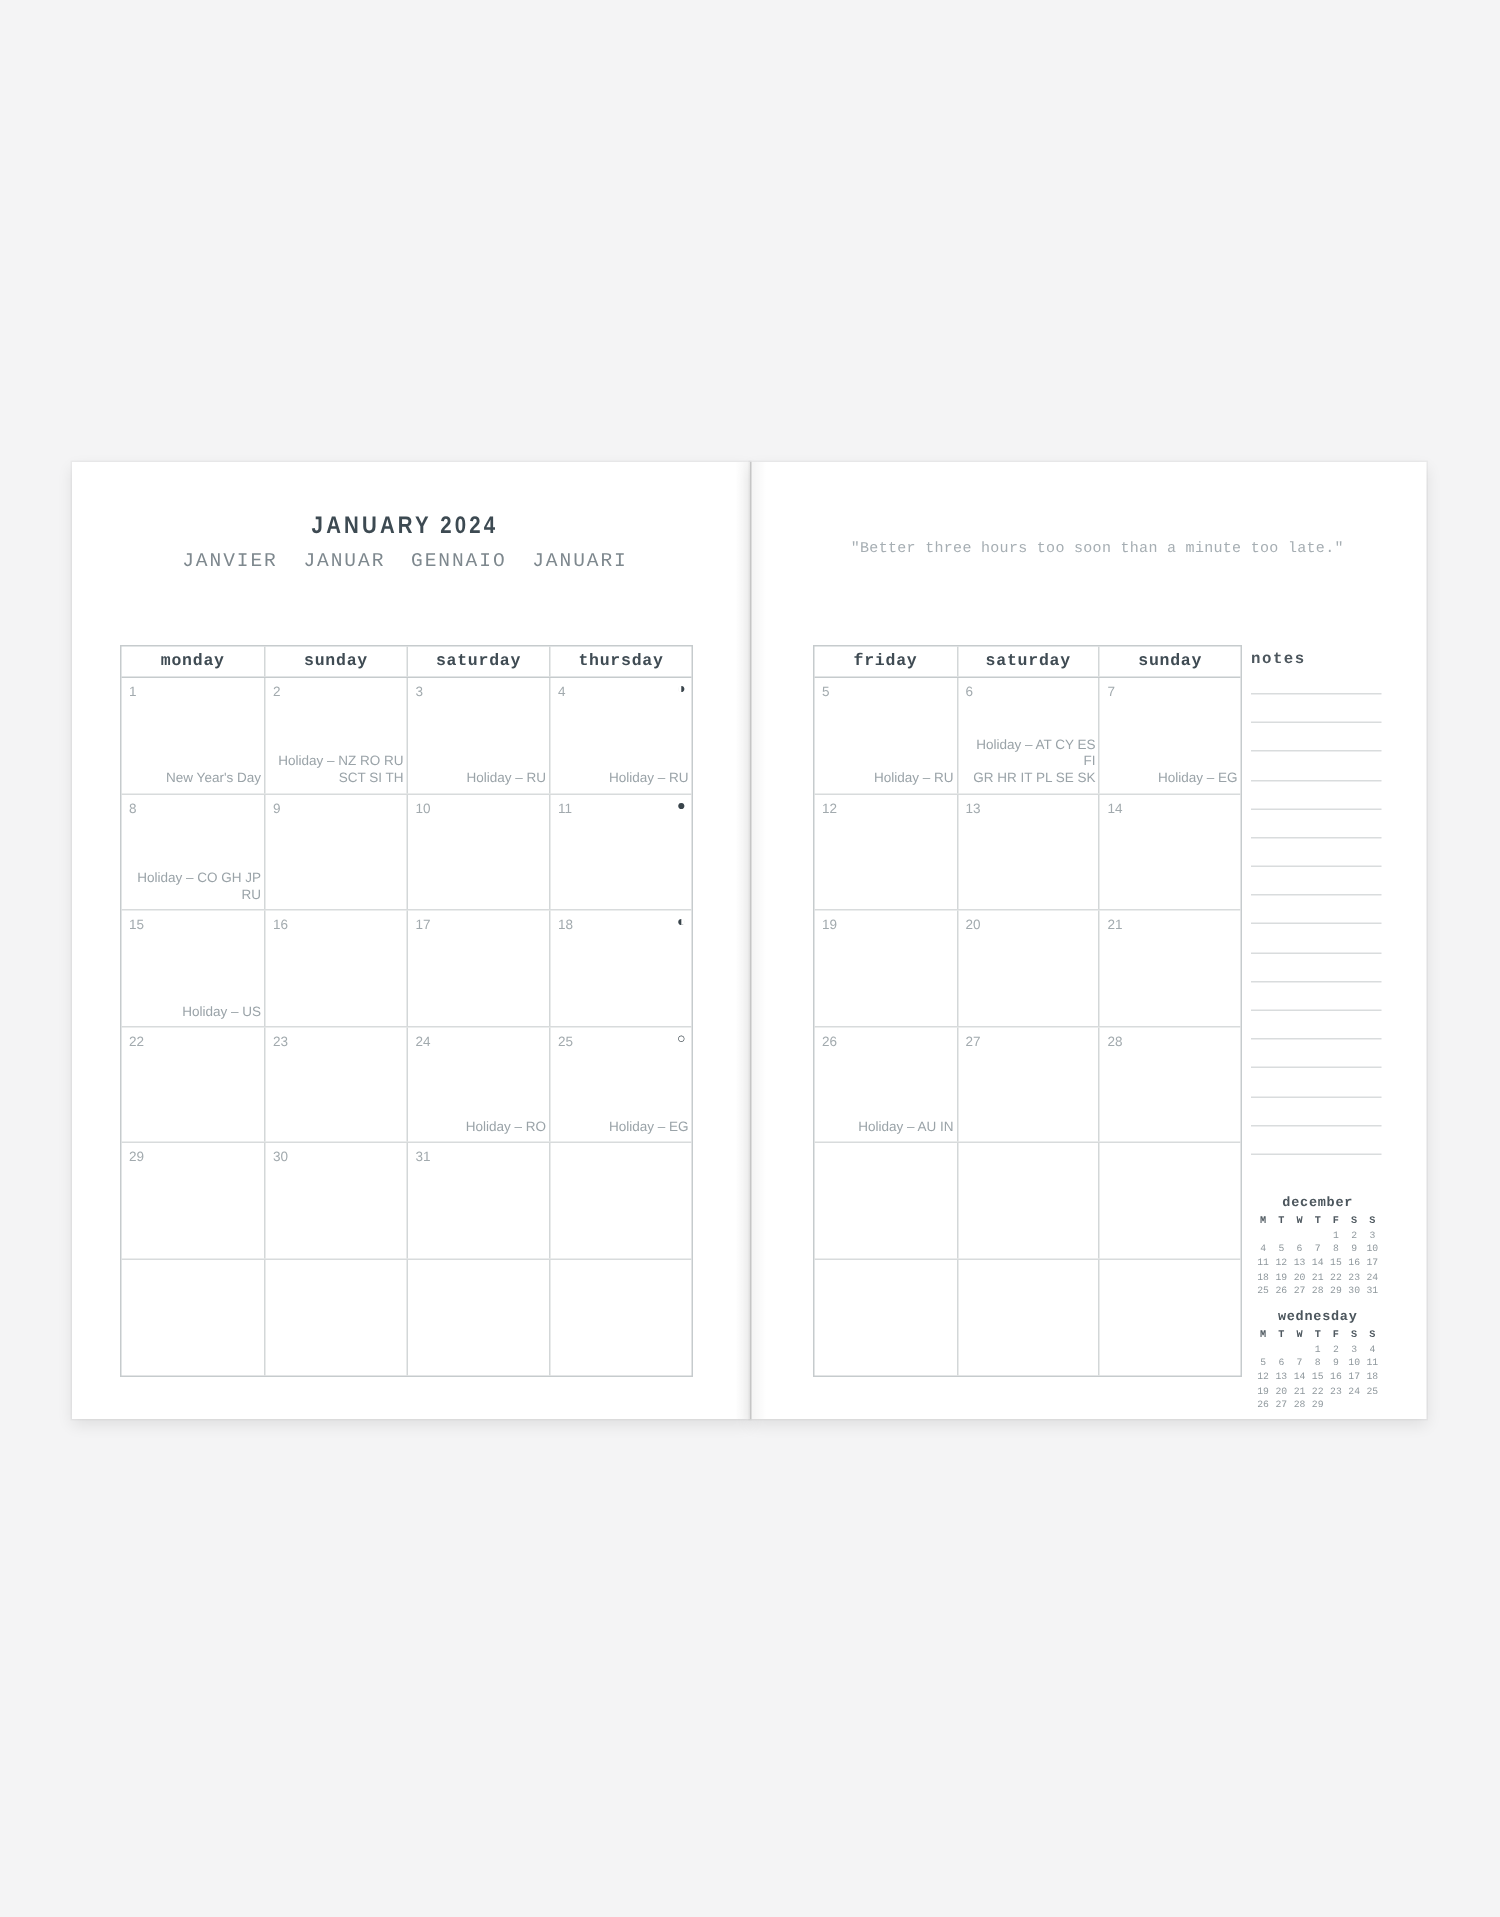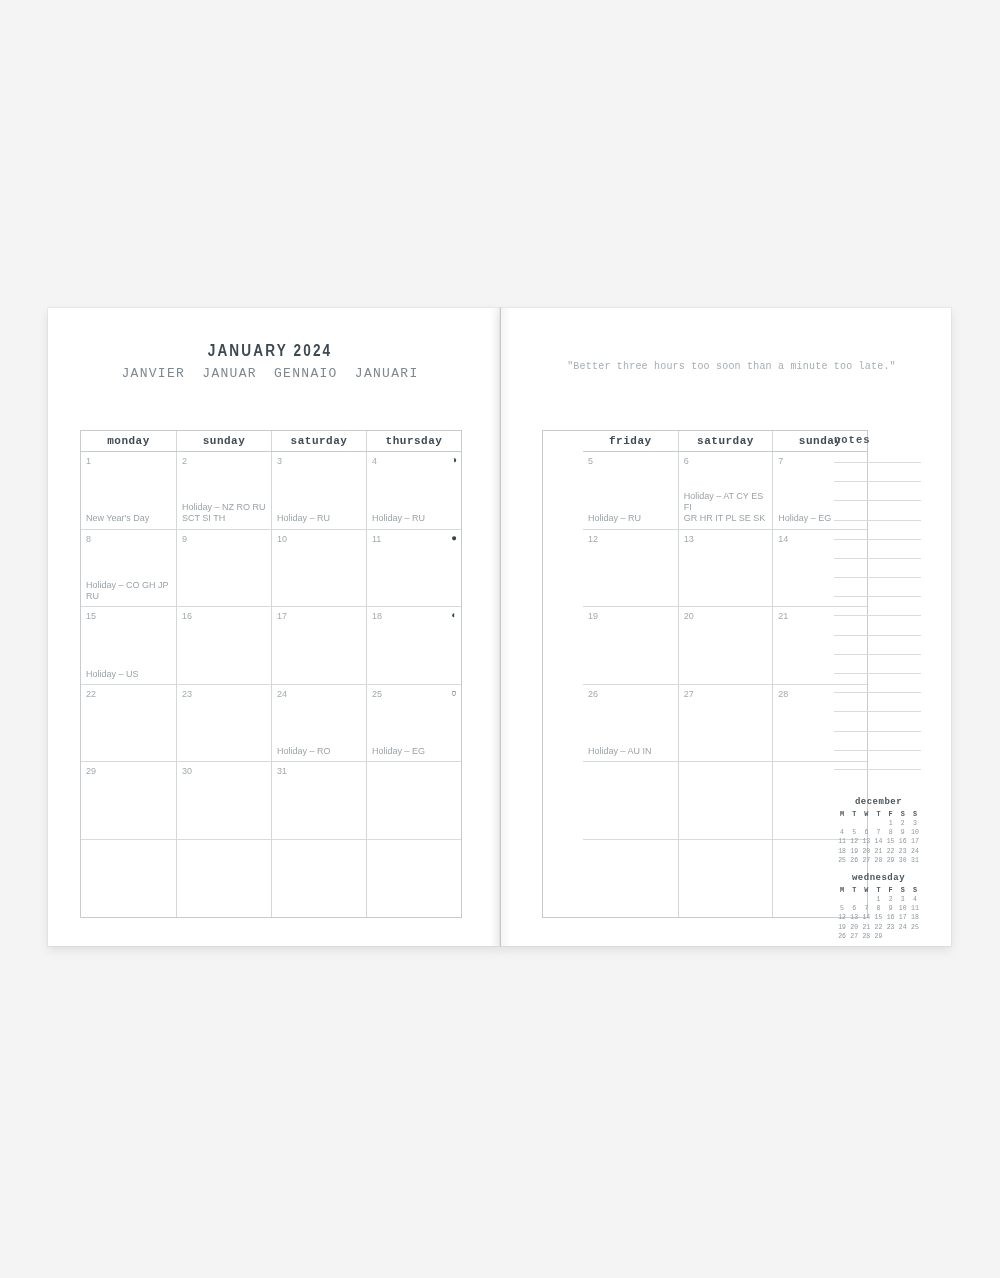--- a/index.html
+++ b/index.html
@@ -44,23 +44,23 @@
     font-family:"Liberation Mono",monospace;font-size:10px;color:#a6aeb3;
     letter-spacing:0.2px;line-height:17px;
   }
 
   
   .month-grid{
     position:absolute;top:122px;
     border:1px solid #c6cbcd;background:#fff;
   }
   .grid-left{left:32px;width:380px;}
-  .grid-right{left:41px;width:284px;padding-left:40px;}
+  .grid-right{left:41px;width:284px;}
   .cal-row{display:grid;grid-template-columns:repeat(var(--cols),1fr);}
-  .cal-row > *{min-width:0;}
+  .cal-row > *{min-width:0;text-align:right;}
   .cal-row > * + *{border-left:1px solid #d3d7d8;}
   .cal-head{height:20px;border-bottom:1px solid #c6cbcd;}
   .head-cell{
     font-family:"Liberation Mono",monospace;font-weight:700;font-size:11px;
     color:#3f4b53;display:flex;align-items:center;justify-content:center;
     letter-spacing:0.5px;
   }
   .week{height:76.6px;}
   .week + .week{border-top:1px solid #d8dbdc;}
   .day-cell{position:relative;}

